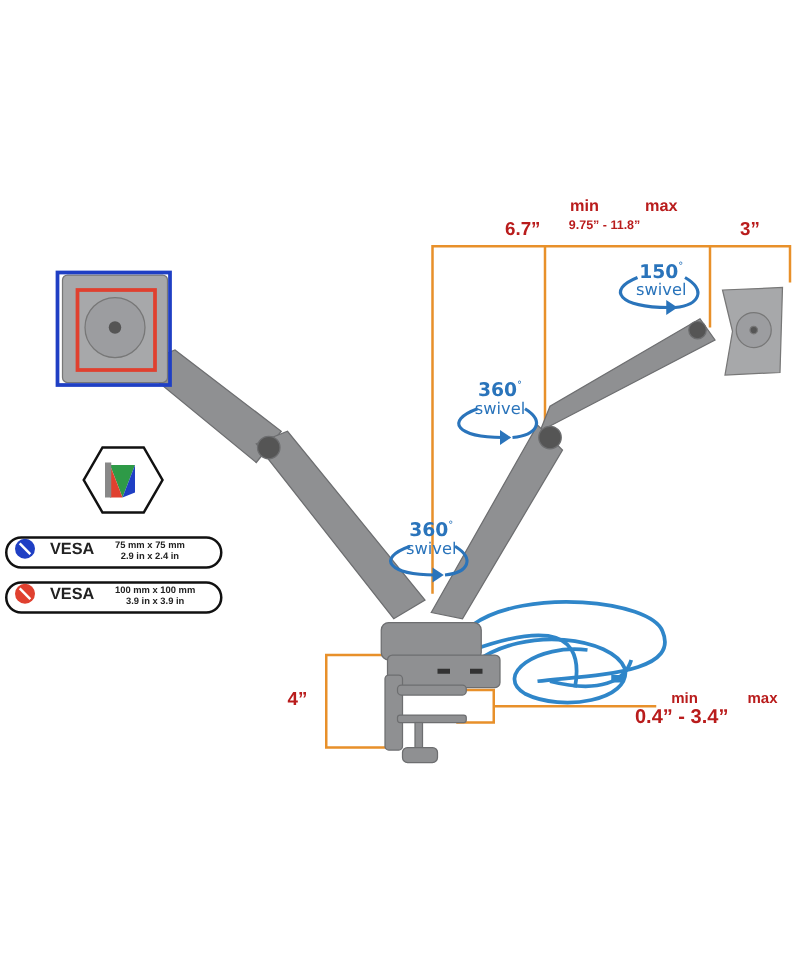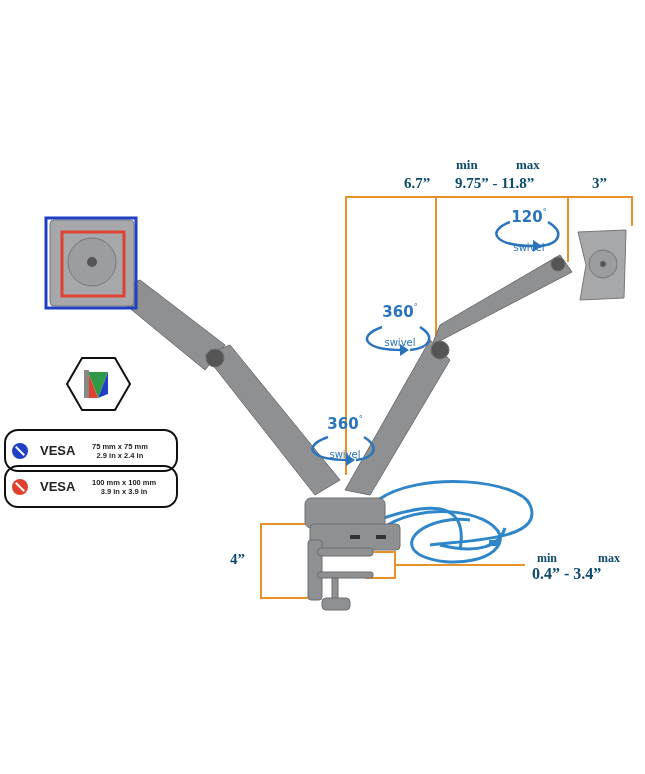--- a/index.html
+++ b/index.html
@@ -1,23 +1,23 @@
 <!DOCTYPE html>
 <html><head>
 <meta charset="utf-8">
 <style>
   html,body{margin:0;padding:0;background:#fff;}
   #stage{position:relative;width:645px;height:774px;overflow:hidden;background:#fff;font-family:"Liberation Sans",sans-serif;}
   svg{position:absolute;left:0;top:0;}
-  .dim{position:absolute;color:#0c4a6e;font-weight:bold;font-family:Liberation Serif, serif;line-height:1;white-space:nowrap;}
+  .dim{position:absolute;color:#b91c1c;font-weight:bold;font-family:Liberation Sans, sans-serif;line-height:1;white-space:nowrap;}
   .swivel{position:absolute;color:#2a74bb;text-align:center;font-family:"DejaVu Sans",sans-serif;line-height:1;}
   .swivel .deg{font-size:15px;font-weight:bold;}
   .swivel .deg sup{font-size:8px;font-weight:normal;vertical-align:top;}
-  .swivel .lbl{font-size:10px;display:block;margin-top:18px;}
-  .pill{position:absolute;left:4px;width:174px;height:43px;border:2.5px solid #111;border-radius:14px;box-sizing:border-box;display:flex;align-items:center;}
+  .swivel .lbl{font-size:13px;display:block;margin-top:1px;}
+  .pill{position:absolute;left:4px;width:174px;height:26px;border:2.5px solid #111;border-radius:14px;box-sizing:border-box;display:flex;align-items:flex-start;}
   .pill .dot{width:16px;height:16px;border-radius:50%;margin-left:6px;position:relative;}
   .pill .dot::after{content:"";position:absolute;left:2px;top:7px;width:12px;height:2px;background:#fff;transform:rotate(45deg);}
   .pill .vesa{font-size:13px;font-weight:bold;color:#222;margin-left:12px;width:52px;}
   .pill .size{font-size:7.5px;color:#222;text-align:center;line-height:1.2;font-weight:bold;}
 </style>
 </head>
 <body>
 
 <div id="stage">
   <svg width="645" height="774" viewBox="0 0 645 774">
@@ -100,29 +100,29 @@
       <polygon points="88,372 108,372 98,398" fill="#2e9a47"></polygon>
       <polygon points="88,372 98,398 88,398" fill="#e0402f"></polygon>
       <polygon points="108,372 108,394 98,398" fill="#1f3fc4"></polygon>
       <rect x="84" y="370" width="5" height="28" fill="#888"></rect>
     </g>
   </svg>
 
   <div class="dim" style="left:377px;top:176px;font-size:15px;margin-left:27px;">6.7”</div>
   <div class="dim" style="left:456px;top:158px;font-size:13px;">min</div>
   <div class="dim" style="left:516px;top:158px;font-size:13px;">max</div>
-  <div class="dim" style="left:455px;top:176px;font-size:15px;">9.75” - 11.8”</div>
+  <div class="dim" style="left:455px;top:176px;font-size:10px;">9.75” - 11.8”</div>
   <div class="dim" style="left:592px;top:176px;font-size:15px;">3”</div>
   <div class="dim" style="left:230px;top:552px;font-size:15px;">4”</div>
   <div class="dim" style="left:537px;top:552px;font-size:12px;">min</div>
   <div class="dim" style="left:598px;top:552px;font-size:12px;">max</div>
-  <div class="dim" style="left:532px;top:566px;font-size:16px;">0.4” - 3.4”</div>
+  <div class="dim" style="left:508px;top:566px;font-size:16px;">0.4” - 3.4”</div>
 
   <div class="swivel" style="left:504px;top:209px;width:50px;">
-    <span class="deg"><span>120</span><sup>°</sup></span>
+    <span class="deg"><span>150</span><sup>°</sup></span>
     <span class="lbl">swivel</span>
   </div>
   <div class="swivel" style="left:375px;top:304px;width:50px;">
     <span class="deg"><span>360</span><sup>°</sup></span>
     <span class="lbl">swivel</span>
   </div>
   <div class="swivel" style="left:320px;top:416px;width:50px;">
     <span class="deg"><span>360</span><sup>°</sup></span>
     <span class="lbl">swivel</span>
   </div>

